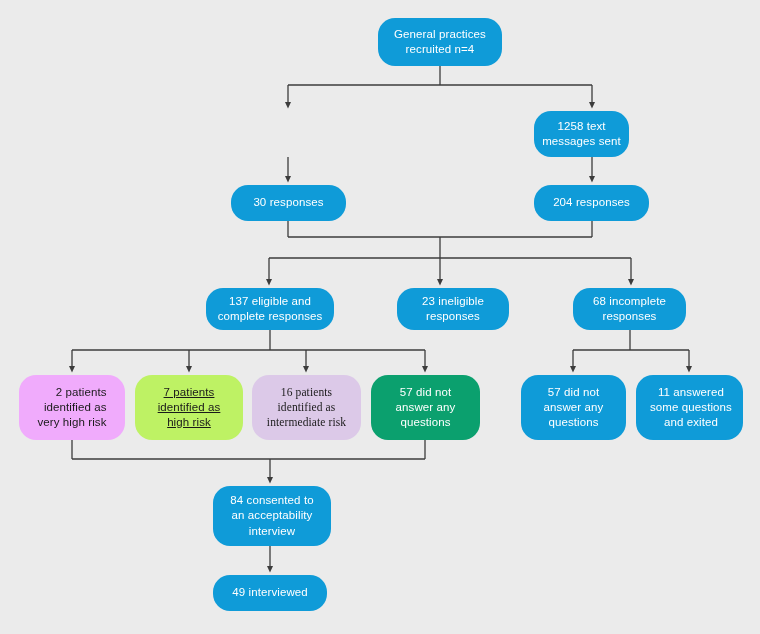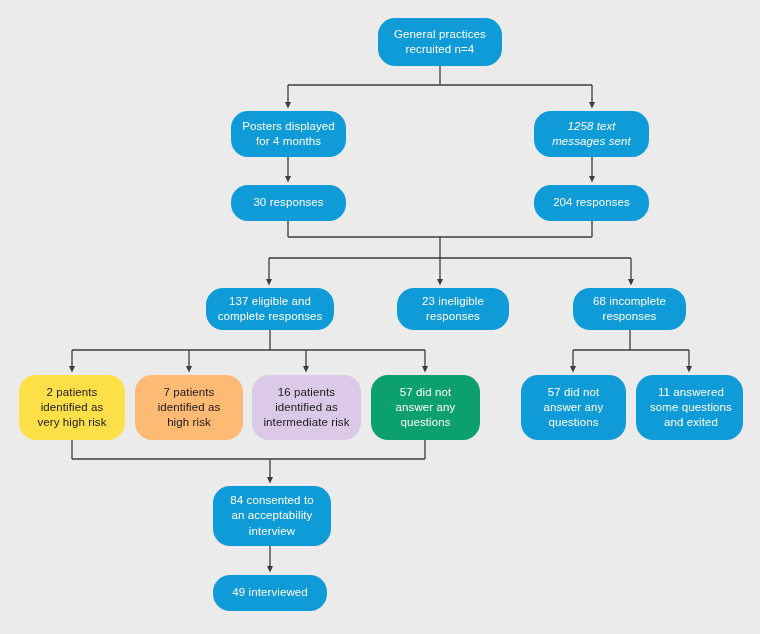--- a/index.html
+++ b/index.html
@@ -35,23 +35,23 @@
     justify-content: center;
     text-align: center;
     line-height: 1.32;
     font-size: 11.5px;
     padding: 2px 5px;
     white-space: pre-line;
     letter-spacing: 0.1px;
     border-radius: 17px;
   }
   .node.blue  { background: #0f9bd8; color: #ffffff; }
-  .node.pink  { background: #fde047; color: #1a1a1a; }
-  .node.orange{ background: #fdba74; color: #1a1a1a; }
-  .node.purple{ background: #dcc9e8; color: #1a1a1a; }
+  .node.pink  { background: #f0abfc; color: #1a1a1a; text-align: right; }
+  .node.orange{ background: #bef264; color: #1a1a1a; text-decoration: underline; }
+  .node.purple{ background: #dcc9e8; color: #1a1a1a; font-family: Liberation Serif, serif; }
   .node.green { background: #0ba06e; color: #ffffff; }
 </style>
 </head>
 <body>
 
 <div id="flow-root">
 
   <svg class="connectors" viewBox="0 0 760 634" xmlns="http://www.w3.org/2000/svg">
     <defs>
       <marker id="arrowhead" markerWidth="7" markerHeight="7" refX="3.2" refY="3.1" orient="auto" markerUnits="userSpaceOnUse">
@@ -112,23 +112,21 @@
 
       <g>
         <path d="M270,546 L270,569" marker-end="url(#arrowhead)"></path>
       </g>
 
     </g>
   </svg>
 
   <div class="node blue" style="left:378px;top:18px;width:124px;height:48px;">General practices
 recruited n=4</div>
-  <div class="node blue" style="left:231px;top:111px;width:115px;height:46px;">Posters displayed
-for 4 months</div>
-  <div class="node blue" style="left:534px;top:111px;width:115px;height:46px;font-style:italic;">1258 text
+  <div class="node blue" style="left:534px;top:111px;width:95px;height:46px;">1258 text
 messages sent</div>
   <div class="node blue" style="left:231px;top:185px;width:115px;height:36px;">30 responses</div>
   <div class="node blue" style="left:534px;top:185px;width:115px;height:36px;">204 responses</div>
   <div class="node blue" style="left:206px;top:288px;width:128px;height:42px;">137 eligible and
 complete responses</div>
   <div class="node blue" style="left:397px;top:288px;width:112px;height:42px;">23 ineligible
 responses</div>
   <div class="node blue" style="left:573px;top:288px;width:113px;height:42px;">68 incomplete
 responses</div>
   <div class="node pink" style="left:19px;top:375px;width:106px;height:65px;">2 patients

